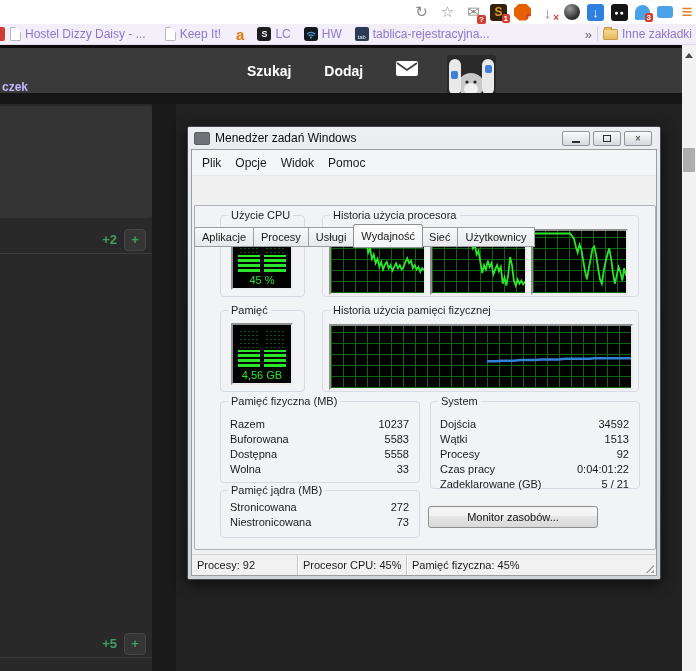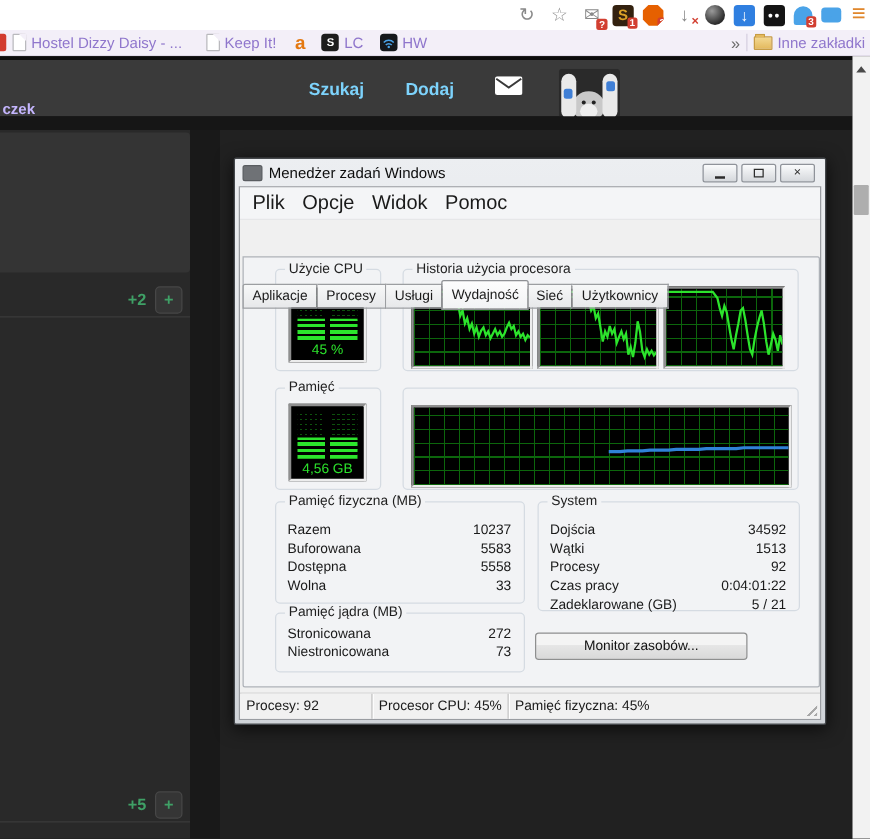--- a/index.html
+++ b/index.html
@@ -40,21 +40,21 @@
   .bm-spacer { flex:1; }
   .bm-chev { color:#6b6b6b; font-size:13px; }
   .bm-divider { width:1px; height:14px; background:#d6cfe0; }
   .folder-ic { width:15px; height:11px; background:linear-gradient(#f3d892,#e3b95e); border:1px solid #c79c44; border-radius:1px; position:relative; }
   .folder-ic::before { content:""; position:absolute; left:0; top:-3px; width:6px; height:2px; background:#e3b95e; border:1px solid #c79c44; border-bottom:none; border-radius:1px 1px 0 0; }
 
   
   .site-header { position:absolute; left:0; top:45px; width:682px; height:48px; background:#3a3a3a; border-top:3px solid #0c0c0c; }
   .sh-partial { position:absolute; left:2px; top:32px; color:#c4b5fd; font-size:12px; font-weight:bold; }
   .sh-nav { position:absolute; left:247px; top:0; height:45px; display:flex; align-items:center; gap:33px; }
-  .sh-link { color:#7dd3fc; font-size:14px; font-weight:bold; }
+  .sh-link { color:#ffffff; font-size:14px; font-weight:bold; }
   .sh-hash { color:#ffffff; font-size:16px; font-weight:bold; }
   .sh-avatar { position:absolute; left:447px; top:7px; width:49px; height:44px; border-radius:3px; overflow:hidden; }
   .header-black-band { position:absolute; left:0; top:93px; width:682px; height:11px; background:#161616; }
 
   .left-col { position:absolute; left:0; top:104px; width:152px; height:567px; background:#292929; }
   .left-card { position:absolute; left:0; top:2px; width:152px; height:112px; background:#343434; border-radius:0 3px 3px 0; }
   .add-row { position:absolute; left:0; width:152px; height:28px; display:flex; align-items:center; justify-content:flex-end;
     gap:7px; padding-right:6px; border-bottom:1px solid #3b3b3b; }
   .add-row-top { top:122px; }
   .add-row-bottom { top:526px; }
@@ -81,21 +81,21 @@
   .tm-title { font-size:12px; color:#0c0c0c; }
   .tm-capbtns { position:absolute; right:8px; top:4px; display:flex; gap:3px; }
   .capbtn { width:28px; height:15px; background:linear-gradient(#fafbfc,#d5d8dc); border:1px solid #8f939a;
     border-radius:2px; display:flex; align-items:center; justify-content:center; color:#2c2c2c; font-size:10px; line-height:1; }
   .capbtn .min-bar { width:8px; height:2px; background:#2c2c2c; margin-top:6px; }
   .capbtn .max-box { width:8px; height:7px; border:1.5px solid #2c2c2c; }
 
   .tm-body { position:absolute; left:3px; right:3px; top:22px; bottom:3px; background:#f0f0f0; border:1px solid #999ca1; }
   .tm-menubar { position:absolute; left:0; right:0; top:0; height:26px; background:#f4f5f7; border-bottom:1px solid #e6e7e9;
     display:flex; align-items:center; padding-left:3px; }
-  .menu-item { font-size:16px; color:#1a1a1a; padding:3px 7px; }
+  .menu-item { font-size:12px; color:#1a1a1a; padding:3px 7px; }
 
   .tm-tabs { position:absolute; left:2px; top:32px; height:24px; display:flex; align-items:flex-end; z-index:3;margin-top:41px; }
   .tab { height:20px; background:linear-gradient(#f7f8f8,#e7e8ea); border:1px solid #9c9ea1; border-left-width:0;
     font-size:11px; color:#1a1a1a; display:flex; align-items:center; padding:0 7px; }
   .tab:first-child { border-left-width:1px; border-radius:2px 0 0 0; }
   .tab.active { height:24px; background:linear-gradient(#fdfdfd,#f2f3f5); border:1px solid #8e9094;
     border-radius:2px 2px 0 0; margin:0 -1px -1px -1px; z-index:4; }
 
   .tm-panel { position:absolute; left:2px; top:55px; width:462px; height:345px; background:#f2f3f5;
     border:1px solid #aeb2b8; border-radius:0 2px 2px 2px; z-index:2; }
@@ -192,20 +192,24 @@
     </span>
   <span class="bm-item" style="margin-left:8px;">
     <span class="wifi-ic">
         <svg width="10" height="9" viewBox="0 0 10 9">
           <path d="M1 4 A5.5 5.5 0 0 1 9 4" fill="none" stroke="#4aa3e8" stroke-width="1.2"></path>
           <path d="M2.6 6 A3.2 3.2 0 0 1 7.4 6" fill="none" stroke="#4aa3e8" stroke-width="1.2"></path>
           <circle cx="5" cy="7.6" r="1" fill="#4aa3e8"></circle>
         </svg>
       </span>
     <span>HW</span>
+    </span>
+  <span class="bm-item" style="margin-left:8px;">
+      <span class="tab-ic">tab</span>
+      <span>tablica-rejestracyjna...</span>
     </span>
   <span class="bm-spacer"></span>
   <span class="bm-item bm-chev">»</span>
   <span class="bm-divider"></span>
   <span class="bm-item">
       <span class="folder-ic"></span>
       <span>Inne zakładki</span>
     </span>
 </div>
 
@@ -336,20 +340,21 @@
               </div>
               <div class="led-col">
                 <div class="led-lit" style="height: 45%;"></div>
               </div>
             </div>
           <div class="led-value">4,56 GB</div>
         </div>
       </div>
 
       <div class="groupbox g-memh">
+        <span class="gb-title">Historia użycia pamięci fizycznej</span>
         <div class="graphs-row">
           <div class="graph graph-mem">
               <div class="grid"></div>
               <svg viewBox="0 0 100 100" preserveAspectRatio="none">
                 <polyline points="52,57 55,57 57,56 61,56 63,55 68,55 70,54 76,54 78,53 86,53 88,52 100,52" fill="none" stroke="#2f82d8" stroke-width="2.5" vector-effect="non-scaling-stroke"></polyline>
               </svg>
             </div>
         </div>
       </div>
 

